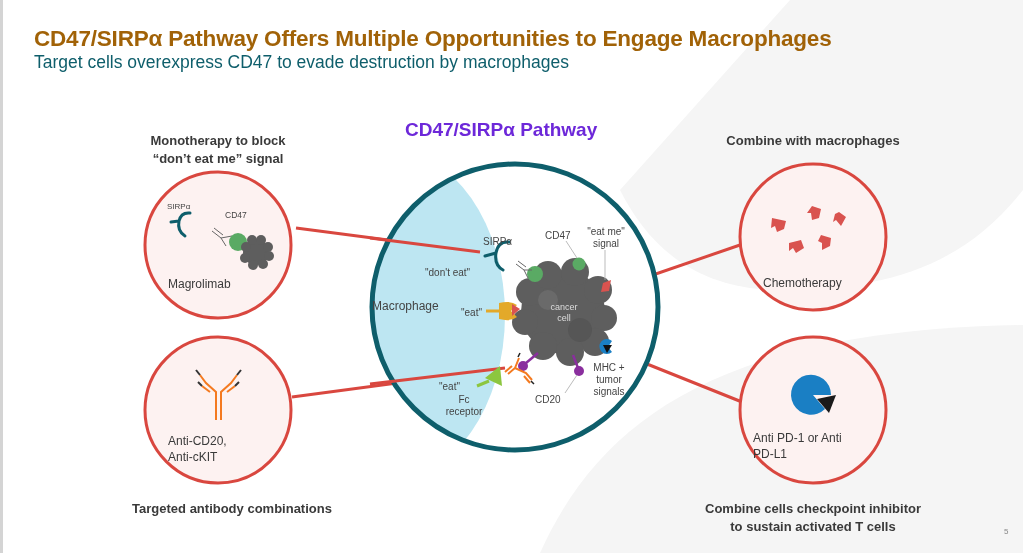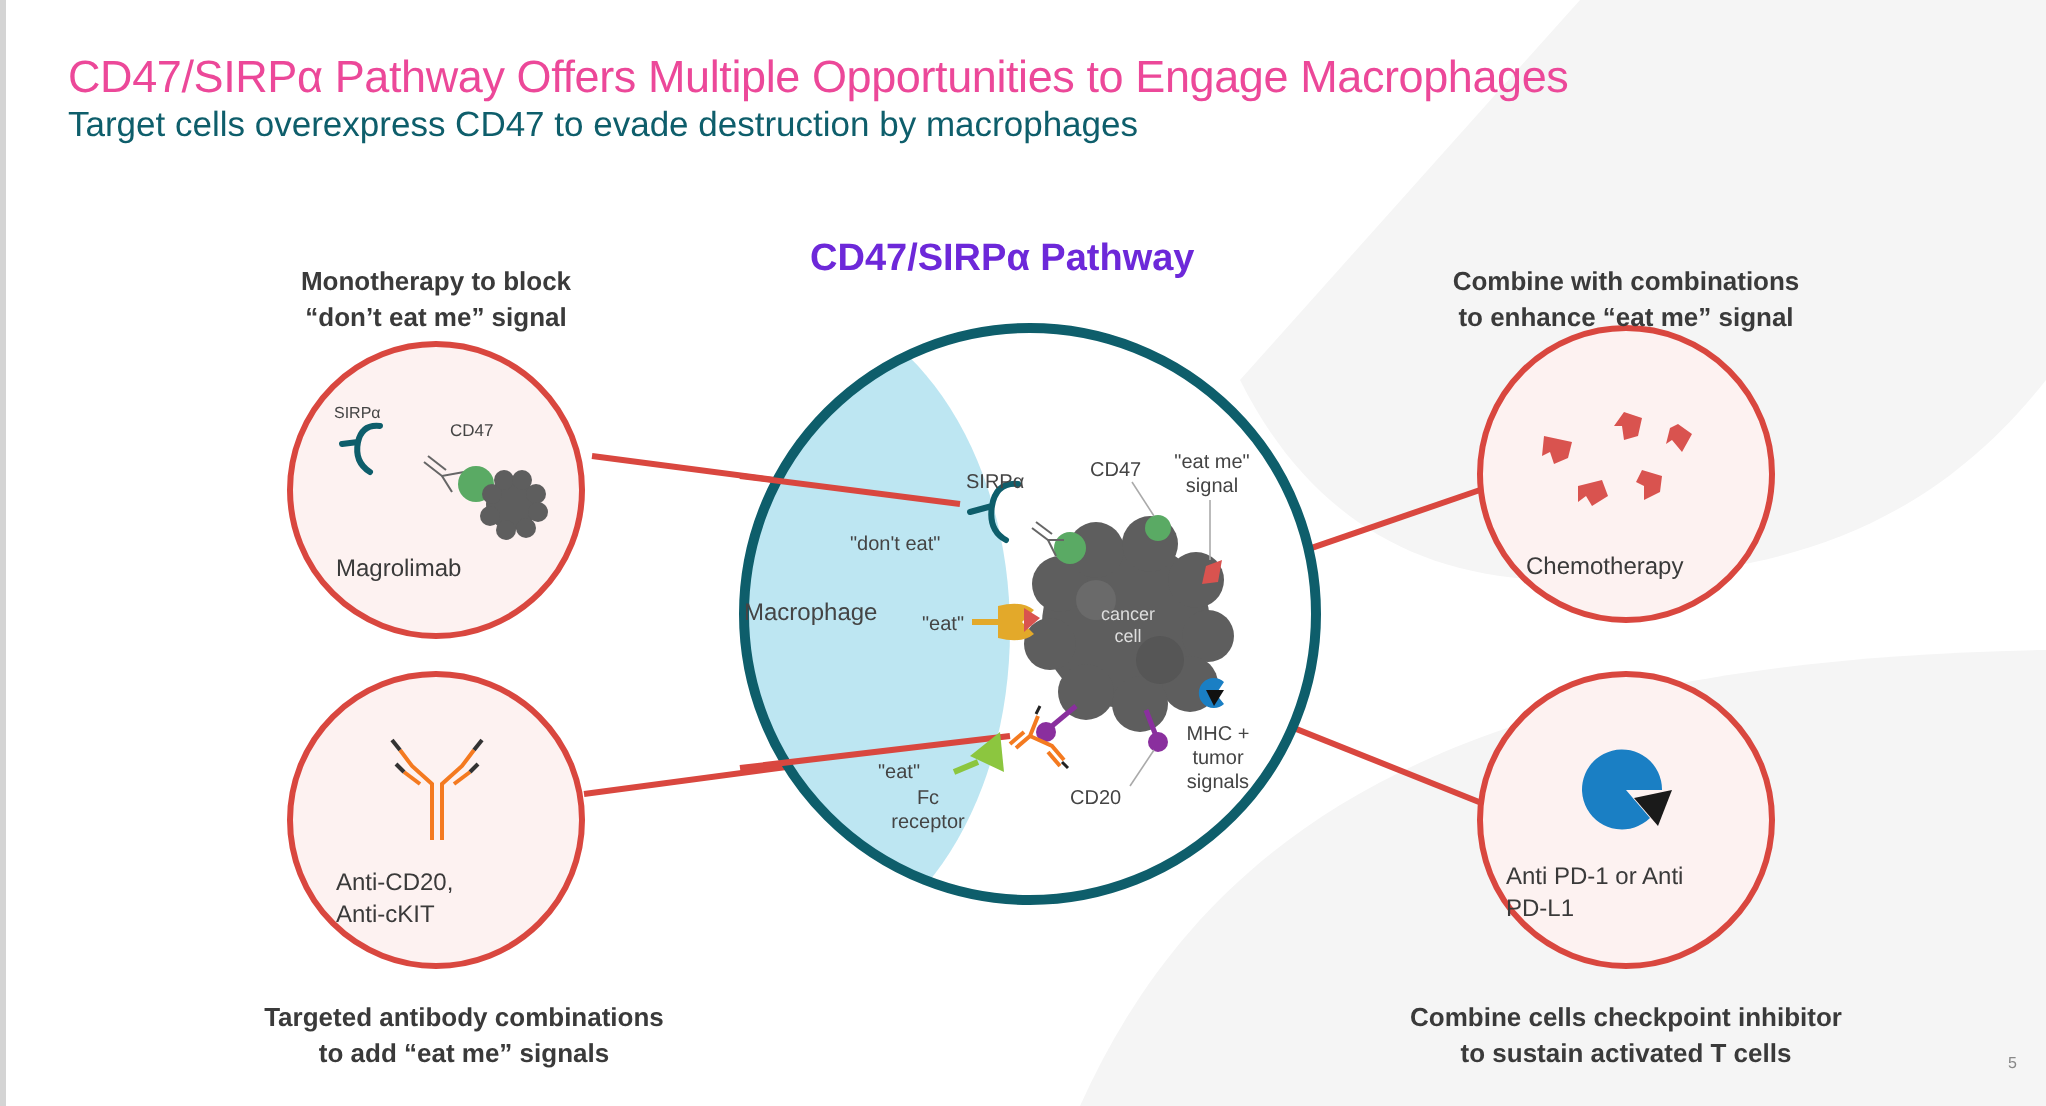--- a/index.html
+++ b/index.html
@@ -5,21 +5,21 @@
     html, body { margin: 0; padding: 0; }
     body {
       width: 1023px; height: 553px; overflow: hidden; position: relative;
       background: #ffffff;
       font-family: "Liberation Sans", sans-serif;
     }
     .left-bar { position: absolute; left: 0; top: 0; width: 3px; height: 553px; background: #d4d4d4; }
     .bg-shapes { position: absolute; left: 0; top: 0; }
     .title {
       position: absolute; left: 34px; top: 26px;
-      font-size: 22.5px; font-weight: normal; color: #ec4899; letter-spacing: -0.2px; white-space: nowrap;
+      font-size: 22.5px; font-weight: bold; color: #a16207; letter-spacing: -0.2px; white-space: nowrap;
     }
     .subtitle {
       position: absolute; left: 34px; top: 52px;
       font-size: 17.5px; color: #0e5e6b; white-space: nowrap;
     }
     .heading {
       position: absolute; font-size: 13px; font-weight: bold; color: #3a3a3a;
       text-align: center; line-height: 18px; white-space: nowrap;
     }
     .center-title {
@@ -219,26 +219,24 @@
 <div class="lbl" style="left:167px;top:201px;font-size:8px;">SIRPα</div>
 <div class="lbl" style="left:225px;top:209px;font-size:8.5px;">CD47</div>
 <div class="inset-lbl" style="left:168px;top:276px;width:100px;">Magrolimab</div>
 
 <div class="inset-lbl" style="left:168px;top:433px;width:100px;">
   <div>Anti-CD20,</div>
   <div>Anti-cKIT</div>
 </div>
 <div class="heading" style="left:102px;top:500px;width:260px;">
   <div>Targeted antibody combinations</div>
-  <div>to add “eat me” signals</div>
 </div>
 
 <div class="heading" style="left:693px;top:132px;width:240px;">
-  <div>Combine with combinations</div>
-  <div>to enhance “eat me” signal</div>
+  <div>Combine with macrophages</div>
 </div>
 <div class="inset-lbl" style="left:763px;top:275px;width:100px;">Chemotherapy</div>
 
 <div class="inset-lbl" style="left:753px;top:430px;width:120px;">
   <div>Anti PD-1 or Anti</div>
   <div>PD-L1</div>
 </div>
 <div class="heading" style="left:683px;top:500px;width:260px;">
   <div>Combine cells checkpoint inhibitor</div>
   <div>to sustain activated T cells</div>

